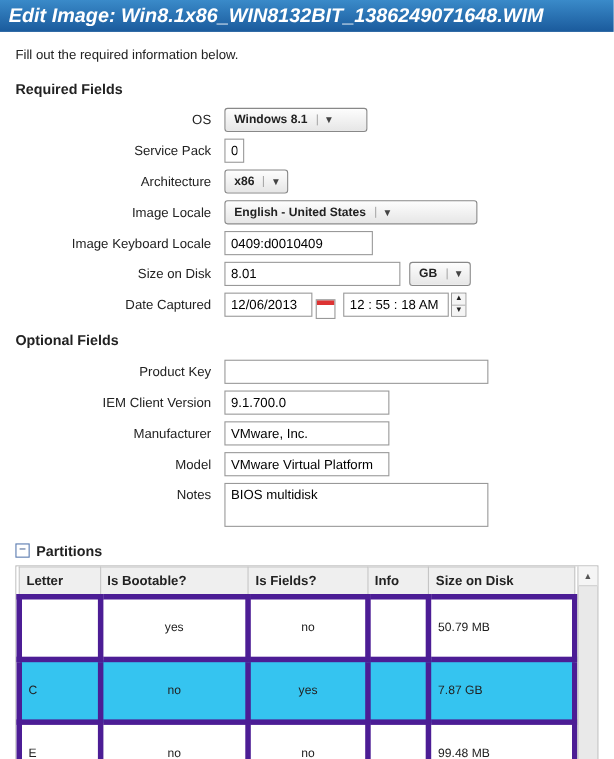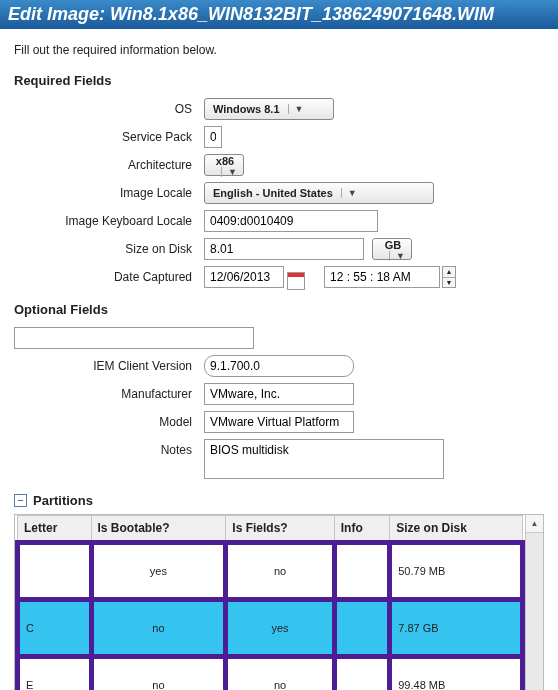--- a/index.html
+++ b/index.html
@@ -39,21 +39,21 @@
     background:linear-gradient(to bottom,#fdfdfd,#e6e6e6);
     height:22px; padding:0 6px 0 8px;
     font-weight:bold; font-size:11px;
     cursor:pointer;
   }
   .fake-select .caret {
     border-left:1px solid #aaa;
     margin-left:8px; padding-left:6px;
     font-size:9px; color:#444;
   }
-  .fake-select.small { min-width:40px;flex-direction:column; }
+  .fake-select.small { min-width:40px; }
   input[type=text], textarea {
     border:1px solid #999; padding:3px 5px;
     font-family:inherit; font-size:12px;
   }
   textarea { resize:none; }
   .spinner {
     display:inline-flex; flex-direction:column;
     border:1px solid #999; width:14px; height:22px;
     margin-left:2px;
   }
@@ -167,53 +167,54 @@
   <div class="field-row">
     <div class="field-label">Image Locale</div>
     <div class="fake-select" style="min-width:230px">
       <span>English - United States</span>
       <span class="caret">▼</span>
     </div>
   </div>
 
   <div class="field-row">
     <div class="field-label">Image Keyboard Locale</div>
-    <input type="text" style="width: 174px;" value="0409:d0010409">
+    <input type="text" style="width: 135px;" value="0409:d0010409">
   </div>
 
   <div class="field-row">
     <div class="field-label">Size on Disk</div>
     <input type="text" style="width: 160px;" value="8.01">
     <span style="width:8px"></span>
     <div class="fake-select small">
       <span>GB</span>
       <span class="caret">▼</span>
     </div>
   </div>
 
   <div class="field-row">
     <div class="field-label">Date Captured</div>
     <input type="text" style="width: 80px;" value="12/06/2013">
     <span class="cal-icon"></span>
-    <input type="text" style="width: 116px; margin-left: 16px;" value="12 : 55 : 18 AM">
+    <input type="text" style="width: 96px; margin-left: 4px;" value="12 : 55 : 18 AM">
     <div class="spinner">
       <span>▲</span>
       <span>▼</span>
     </div>
   </div>
 
   <div class="section-h">Optional Fields</div>
 
   <div class="field-row">
+    <div class="field-label">Product Key</div>
     <input type="text" style="width: 240px;" value="">
   </div>
 
   <div class="field-row">
     <div class="field-label">IEM Client Version</div>
-    <input type="text" style="width: 150px; border-radius: 10px;" value="9.1.700.0">
+    <input type="text" style="width: 150px;" value="9.1.700.0">
   </div>
 
   <div class="field-row">
     <div class="field-label">Manufacturer</div>
     <input type="text" style="width: 150px;" value="VMware, Inc.">
   </div>
 
   <div class="field-row">
     <div class="field-label">Model</div>
     <input type="text" style="width: 150px;" value="VMware Virtual Platform">

